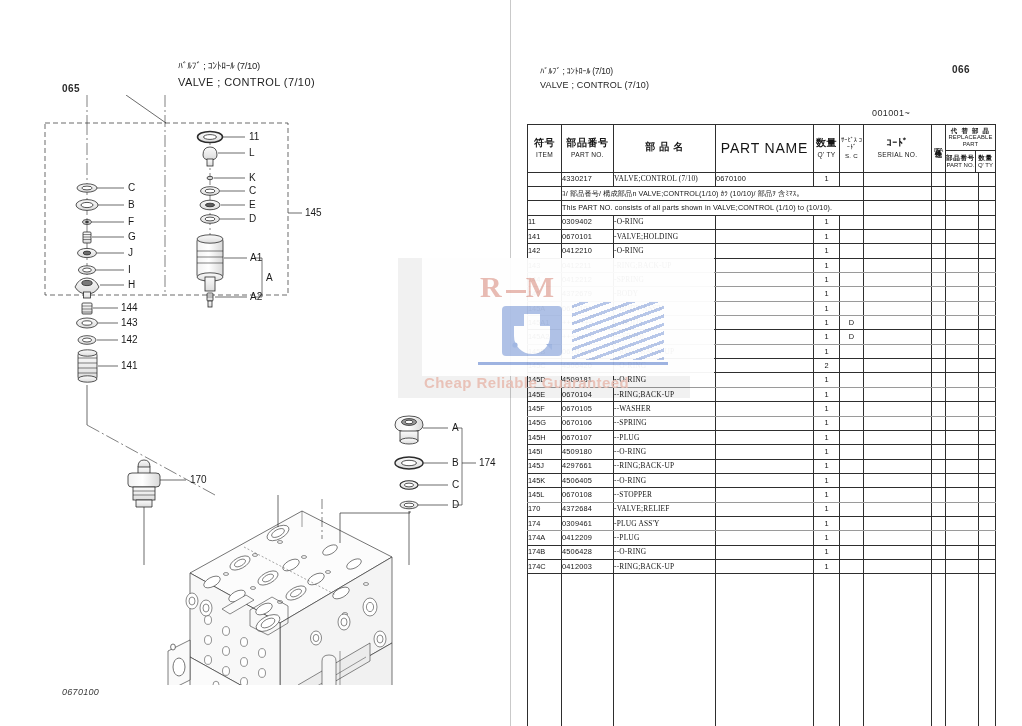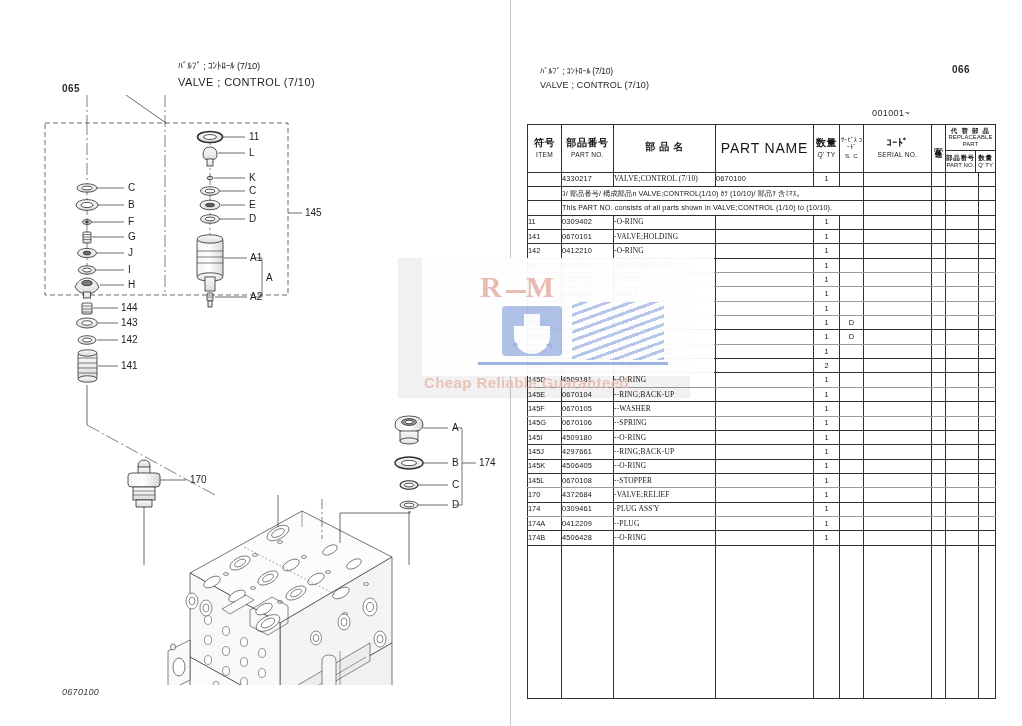--- a/index.html
+++ b/index.html
@@ -884,20 +884,32 @@
             <td class="c-jname">--SPRING</td>
             <td class="c-pname"></td>
             <td class="c-qty">1</td>
             <td class="c-sc"></td>
             <td class="c-serial"></td>
             <td class="c-ica"></td>
             <td class="c-rpn"></td>
             <td class="c-rqty"></td>
           </tr>
           <tr class="">
+            <td class="c-item">145H</td>
+            <td class="c-partno">0670107</td>
+            <td class="c-jname">--PLUG</td>
+            <td class="c-pname"></td>
+            <td class="c-qty">1</td>
+            <td class="c-sc"></td>
+            <td class="c-serial"></td>
+            <td class="c-ica"></td>
+            <td class="c-rpn"></td>
+            <td class="c-rqty"></td>
+          </tr>
+          <tr class="">
             <td class="c-item">145I</td>
             <td class="c-partno">4509180</td>
             <td class="c-jname">--O-RING</td>
             <td class="c-pname"></td>
             <td class="c-qty">1</td>
             <td class="c-sc"></td>
             <td class="c-serial"></td>
             <td class="c-ica"></td>
             <td class="c-rpn"></td>
             <td class="c-rqty"></td>
@@ -971,20 +983,32 @@
             <td class="c-sc"></td>
             <td class="c-serial"></td>
             <td class="c-ica"></td>
             <td class="c-rpn"></td>
             <td class="c-rqty"></td>
           </tr>
           <tr class="">
             <td class="c-item">174B</td>
             <td class="c-partno">4506428</td>
             <td class="c-jname">--O-RING</td>
+            <td class="c-pname"></td>
+            <td class="c-qty">1</td>
+            <td class="c-sc"></td>
+            <td class="c-serial"></td>
+            <td class="c-ica"></td>
+            <td class="c-rpn"></td>
+            <td class="c-rqty"></td>
+          </tr>
+          <tr class="">
+            <td class="c-item">174C</td>
+            <td class="c-partno">0412003</td>
+            <td class="c-jname">--RING;BACK-UP</td>
             <td class="c-pname"></td>
             <td class="c-qty">1</td>
             <td class="c-sc"></td>
             <td class="c-serial"></td>
             <td class="c-ica"></td>
             <td class="c-rpn"></td>
             <td class="c-rqty"></td>
           </tr>
           <tr class="filler">
             <td class="c-item" style="height:152px"></td>

